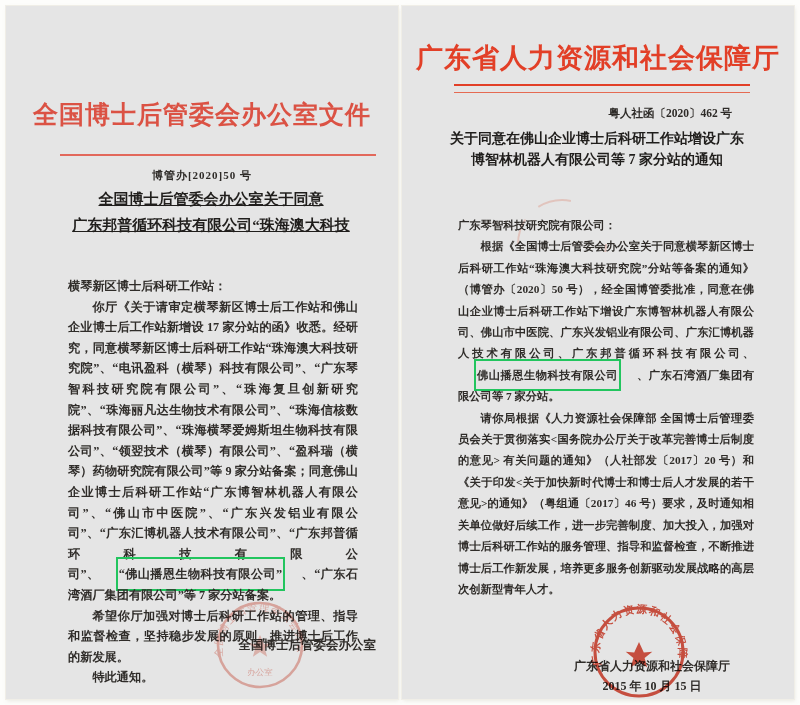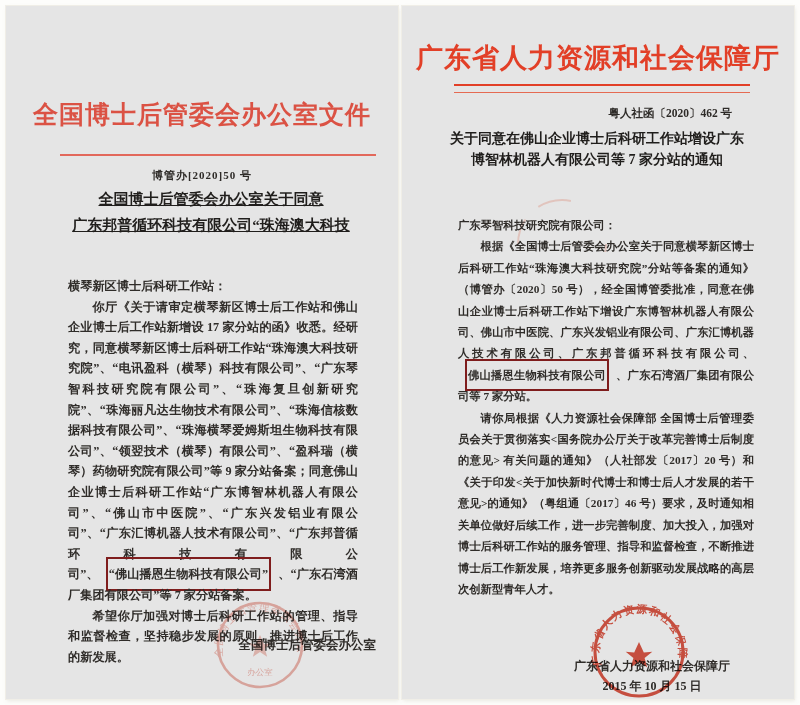--- a/index.html
+++ b/index.html
@@ -68,22 +68,22 @@
     text-align:justify;font-weight:600;
   }
   .r-body p{margin:0;}
   .r-sign{
     position:absolute;top:650px;left:130px;width:240px;text-align:center;
     font-size:12px;font-weight:600;color:#2f2c29;line-height:20px;
   }
 
   
   .hl{
-    border:2px solid #7f1d1d;
-    padding:8px 1px;margin:-2px 7px;
+    border:2px solid #22c55e;
+    padding:8px 1px;margin:-2px 16px;
     white-space:nowrap;
   }
 
   
   .seal{position:absolute;mix-blend-mode:multiply;pointer-events:none;}
   .seal-left{left:206px;top:591px;opacity:.55;}
   .seal-right{left:187px;top:596px;opacity:.88;}
   .ghost-arc{position:absolute;left:112px;top:166px;opacity:.30;}
 </style>
 </head>
@@ -99,20 +99,21 @@
 
     <div class="l-title">
       <div>全国博士后管委会办公室关于同意</div>
       <div>广东邦普循环科技有限公司“珠海澳大科技</div>
     </div>
 
     <div class="l-body">
       <p>横琴新区博士后科研工作站：</p>
       <p class="para-indent"><span>你厅《关于请审定横琴新区博士后工作站和佛山企业博士后工作站新增设 17 家分站的函》收悉。经研究，同意横琴新区博士后科研工作站“珠海澳大科技研究院”、“电讯盈科（横琴）科技有限公司”、“广东琴智科技研究院有限公司”、“珠海复旦创新研究院”、“珠海丽凡达生物技术有限公司”、“珠海信核数据科技有限公司”、“珠海横琴爱姆斯坦生物科技有限公司”、“领翌技术（横琴）有限公司”、“盈科瑞（横琴）药物研究院有限公司”等 9 家分站备案；同意佛山企业博士后科研工作站“广东博智林机器人有限公司”、“佛山市中医院”、“广东兴发铝业有限公司”、“广东汇博机器人技术有限公司”、“广东邦普循环科技有限公司”、</span><span class="hl">“佛山播恩生物科技有限公司”</span><span>、“广东石湾酒厂集团有限公司”等 7 家分站备案。</span></p>
       <p class="para-indent"><span>希望你厅加强对博士后科研工作站的管理、指导和监督检查，坚持稳步发展的原则，推进博士后工作的新发展。</span></p>
+      <p class="para-indent"><span>特此通知。</span></p>
     </div>
 
     <div class="l-sign">
       <div>全国博士后管委会办公室</div>
     </div>
 
     <svg class="seal seal-left" width="96" height="96" viewBox="0 0 96 96">
       <circle cx="48" cy="48" r="42" fill="none" stroke="#e2796a" stroke-width="2.6"></circle>
       <path id="arcL" d="M 11,60 A 38,38 0 1 1 85,60" fill="none"></path>
       <text font-size="10" fill="#e2796a" letter-spacing="1.2" font-family="Liberation Serif, DejaVu Serif, serif">

